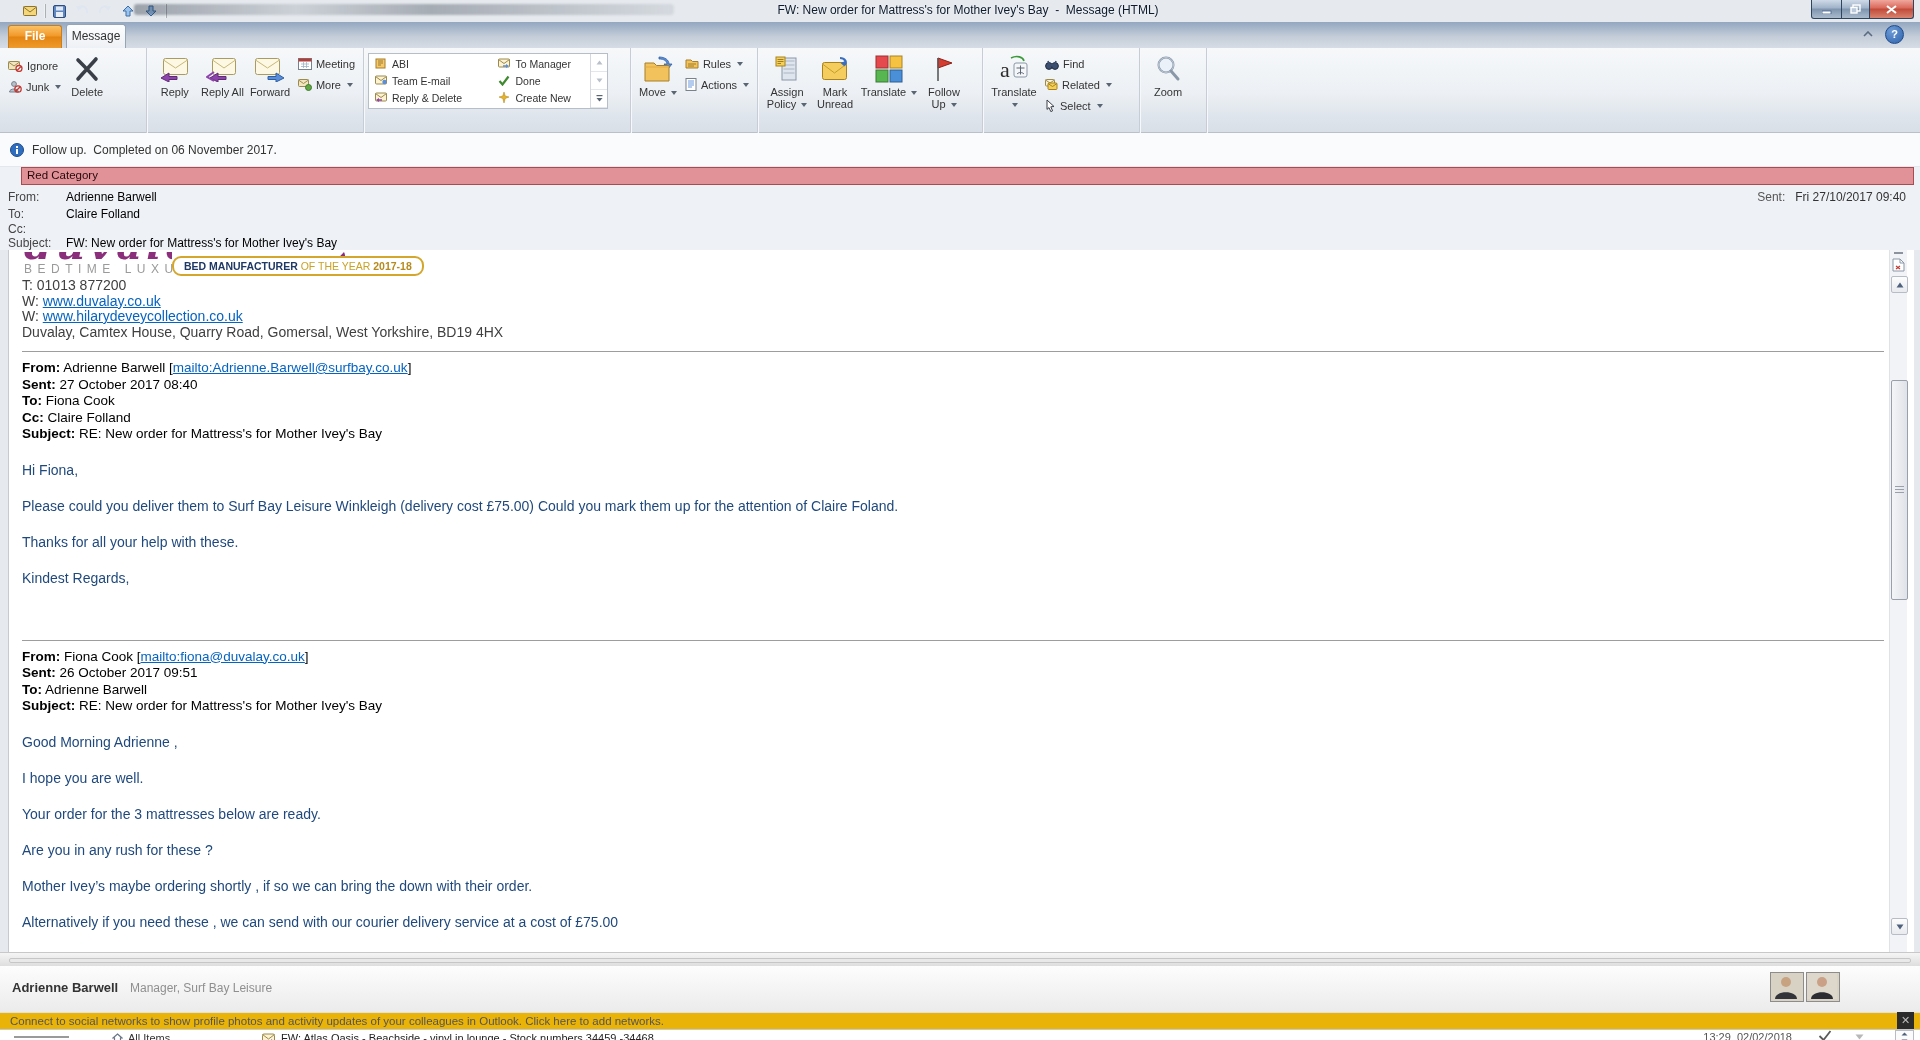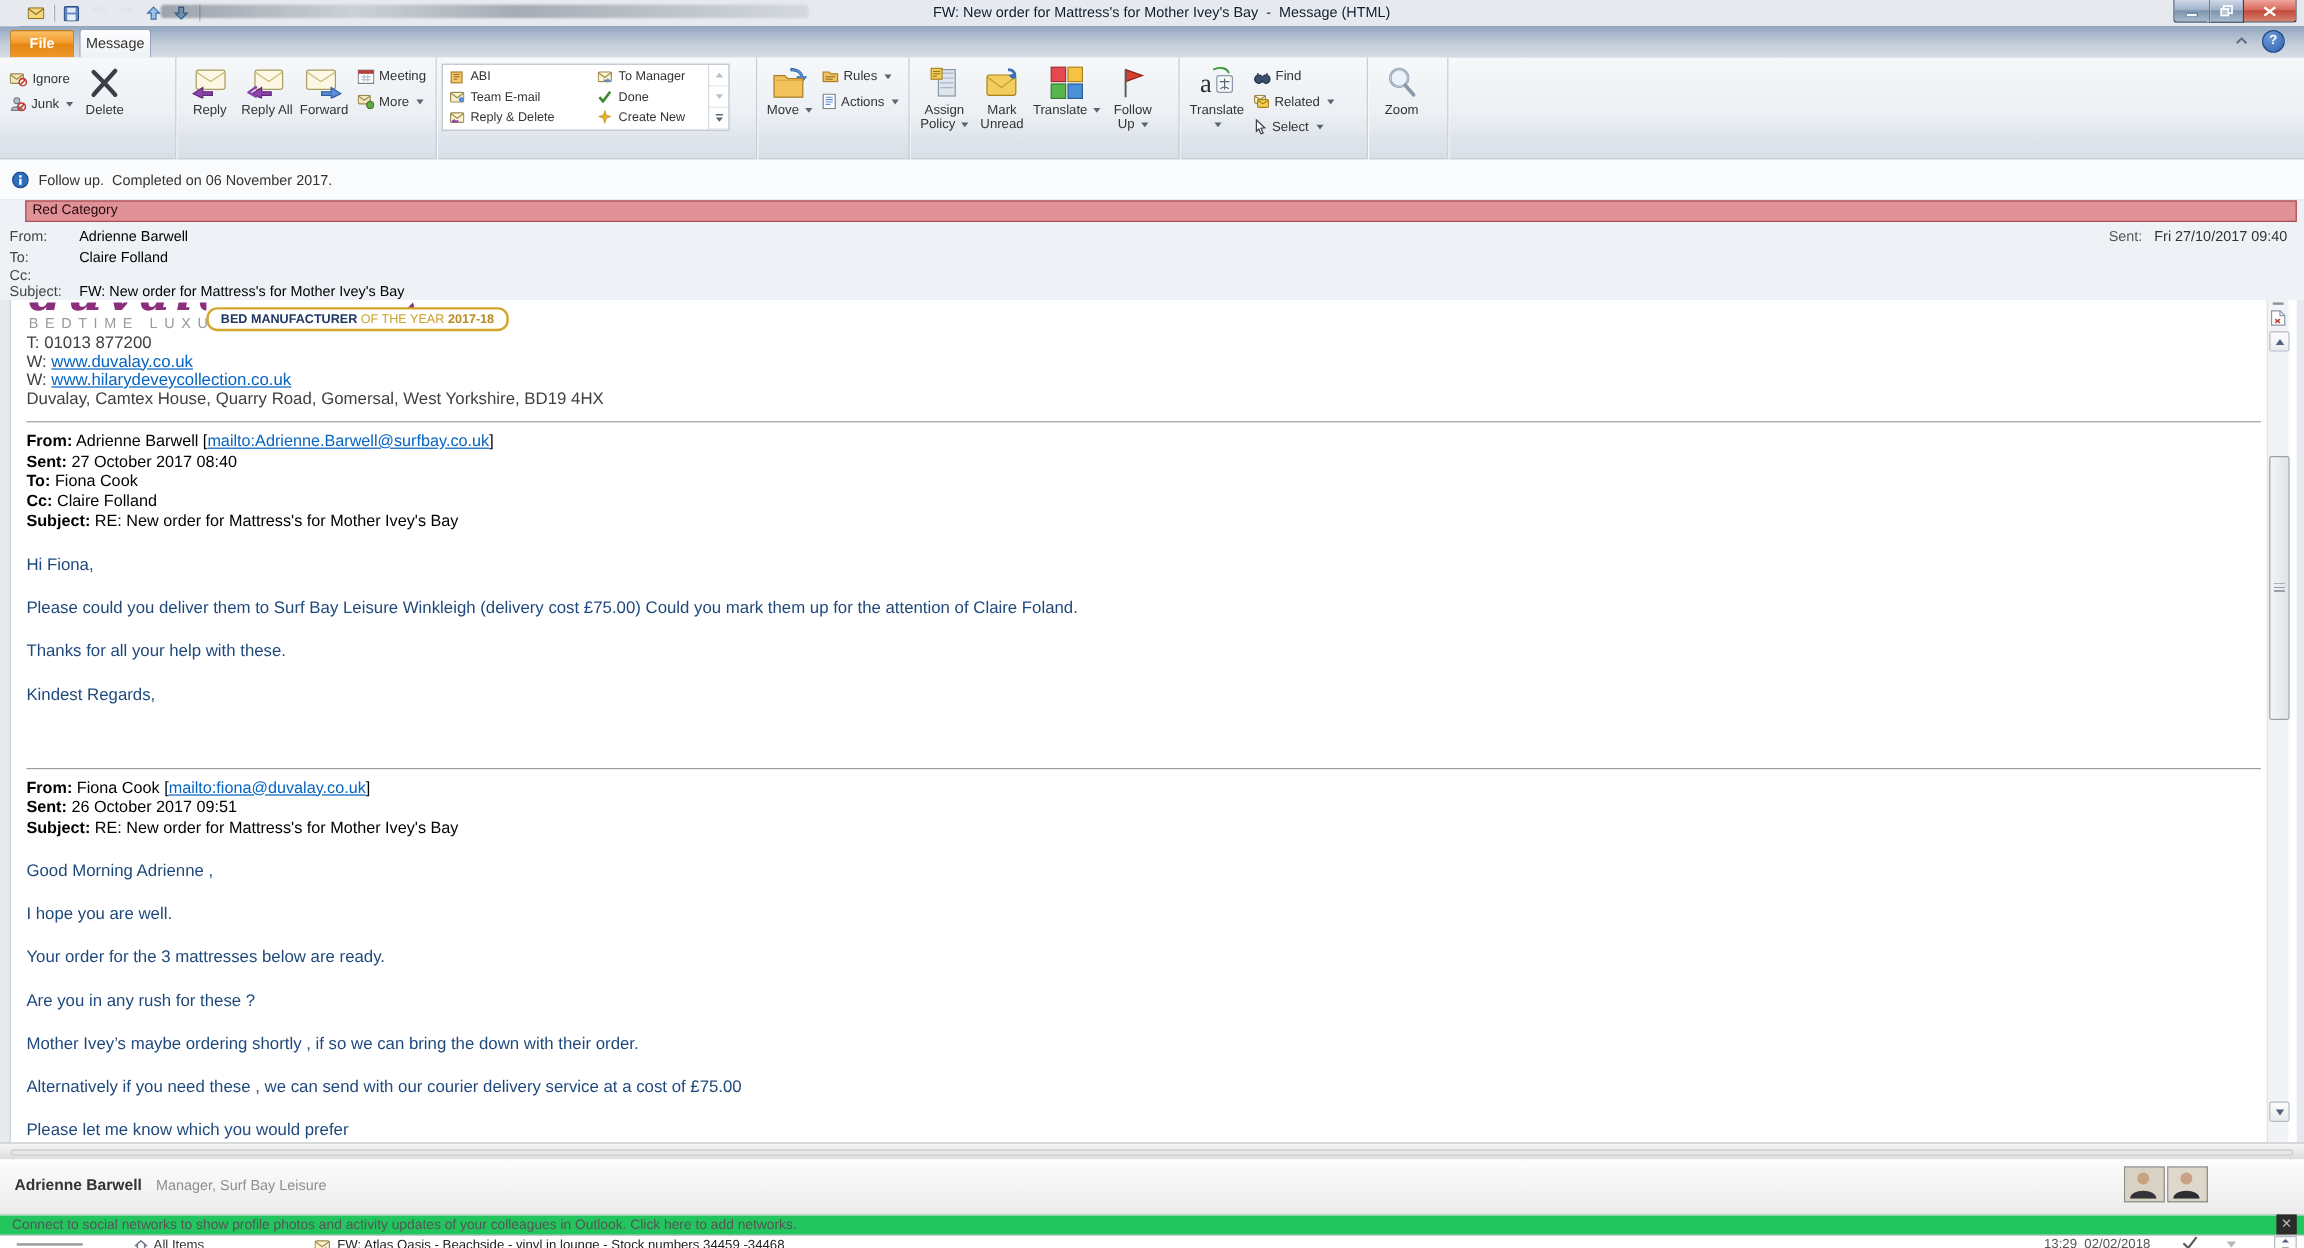--- a/index.html
+++ b/index.html
@@ -47,21 +47,21 @@
     font-size:11px;color:#333;text-align:center;line-height:11.5px;}
   .bb .ic{height:32px;display:flex;align-items:center;margin-bottom:2px;}
   .sb{display:flex;align-items:center;gap:4px;height:21px;font-size:11px;color:#333;padding:0 4px;white-space:nowrap;}
   .col{display:flex;flex-direction:column;justify-content:flex-start;}
   .caret{display:inline-block;width:0;height:0;border-left:3px solid transparent;border-right:3px solid transparent;
     border-top:4px solid #5a6573;margin-left:2px;vertical-align:middle;}
   
   .qsbox{width:238px;height:54px;margin-top:2px;background:#fff;border:1px solid #b6bec9;display:flex;}
   .qscol{display:flex;flex-direction:column;justify-content:space-around;padding:2px 0 2px 6px;}
   .qscol.c1{width:118px;}.qscol.c2{width:92px;}
-  .qs-item{display:flex;align-items:center;gap:5px;font-size:10.5px;color:#333;white-space:nowrap;}
+  .qs-item{display:flex;gap:5px;font-size:10.5px;color:#333;white-space:nowrap;}
   .qsstrip{width:16px;border-left:1px solid #d4d9e0;display:flex;flex-direction:column;}
   .qsstrip div{flex:1;display:flex;align-items:center;justify-content:center;border-bottom:1px solid #e3e6ea;}
   
   #belowribbon{position:absolute;top:133px;left:0;right:0;height:117px;background:#eef1f6;}
   #followup{position:absolute;top:0;left:0;right:0;height:33px;background:#fafbfc;border-bottom:1px solid #e4e7ec;
     display:flex;align-items:center;gap:8px;padding-left:10px;font-size:12px;color:#333;white-space:pre;}
   #redbar{position:absolute;top:34px;left:21px;right:6px;height:16px;background:#e09298;border:1px solid #a94b50;
     font-size:11.5px;color:#26090b;line-height:15px;padding-left:5px;}
   .hrow{position:absolute;left:8px;font-size:12px;color:#000;}
   .hlab{display:inline-block;width:58px;color:#444;}
@@ -98,21 +98,21 @@
   #scr-thumb .grip{position:absolute;left:3px;right:3px;top:50%;margin-top:-4px;height:8px;
     background:repeating-linear-gradient(#9aa0ab 0 1px,transparent 1px 3px);}
   
   #splitter{position:absolute;top:952px;left:0;right:0;height:14px;background:linear-gradient(#f5f5f5,#dcdcdc);
     border-top:1px solid #c8c8c8;border-bottom:1px solid #c2c2c2;}
   #splitter .bar{margin:5px auto 0;width:1900px;height:3px;background:#e9e9e9;border:1px solid #c6c6c6;border-radius:2px;}
   #peoplepane{position:absolute;top:966px;left:0;right:0;height:46px;background:linear-gradient(#fdfdfd,#ebebeb);}
   #pp-name{position:absolute;left:12px;top:14px;font-size:13px;font-weight:bold;color:#333;}
   #pp-role{position:absolute;left:130px;top:15px;font-size:12px;color:#8f8f8f;}
   .avatar{position:absolute;top:6px;width:32px;height:28px;border:1px solid #8c8c8c;background:#d9d3c6;}
-  #socialbar{position:absolute;top:1012px;left:0;right:0;height:17px;background:#22c55e;border-top:1px solid #e0e0e0;
+  #socialbar{position:absolute;top:1012px;left:0;right:0;height:17px;background:#eab308;border-top:1px solid #e0e0e0;
     font-size:11.5px;color:#555;line-height:16px;padding-left:10px;}
   #social-close{position:absolute;top:1012px;right:6px;width:17px;height:17px;background:#2b2b2b;
     color:#bdbdbd;font-size:11px;text-align:center;line-height:16px;}
   #itemsrow{position:absolute;top:1029px;left:0;right:0;height:11px;background:#fff;border-top:1px solid #c9c9c9;overflow:hidden;}
   #itemsrow .dash{position:absolute;left:14px;top:6px;width:55px;height:2px;background:#9a9a9a;}
   #items-tab{position:absolute;left:112px;top:0;display:flex;align-items:center;gap:5px;font-size:11px;color:#333;height:16px;}
   #items-item{position:absolute;left:262px;top:0;display:flex;align-items:center;gap:6px;font-size:11px;color:#222;height:16px;}
   #items-time{position:absolute;right:128px;top:1px;font-size:11px;color:#555;white-space:pre;}
   #items-check{position:absolute;right:88px;top:0;}
   #items-ddown{position:absolute;right:56px;top:4px;}
@@ -608,20 +608,21 @@
       <p>Thanks for all your help with these.</p>
       <p>Kindest Regards,</p>
     </div>
 
     <div class="gap42"></div>
     <hr class="sep">
 
     <div class="qhdr">
       <div><b>From:</b><span> Fiona Cook [</span><a class="lnk">mailto:fiona@duvalay.co.uk</a><span>]</span></div>
       <div><b>Sent:</b><span> 26 October 2017 09:51</span></div>
+      <div><b>To:</b><span> Adrienne Barwell</span></div>
       <div><b>Subject:</b><span> RE: New order for Mattress's for Mother Ivey's Bay</span></div>
     </div>
     <div class="quoted">
       <p>Good Morning Adrienne ,</p>
       <p>I hope you are well.</p>
       <p>Your order for the 3 mattresses below are ready.</p>
       <p>Are you in any rush for these ?</p>
       <p>Mother Ivey’s maybe ordering shortly , if so we can bring the down with their order.</p>
       <p>Alternatively if you need these , we can send with our courier delivery service at a cost of £75.00</p>
       <p>Please let me know which you would prefer</p>

